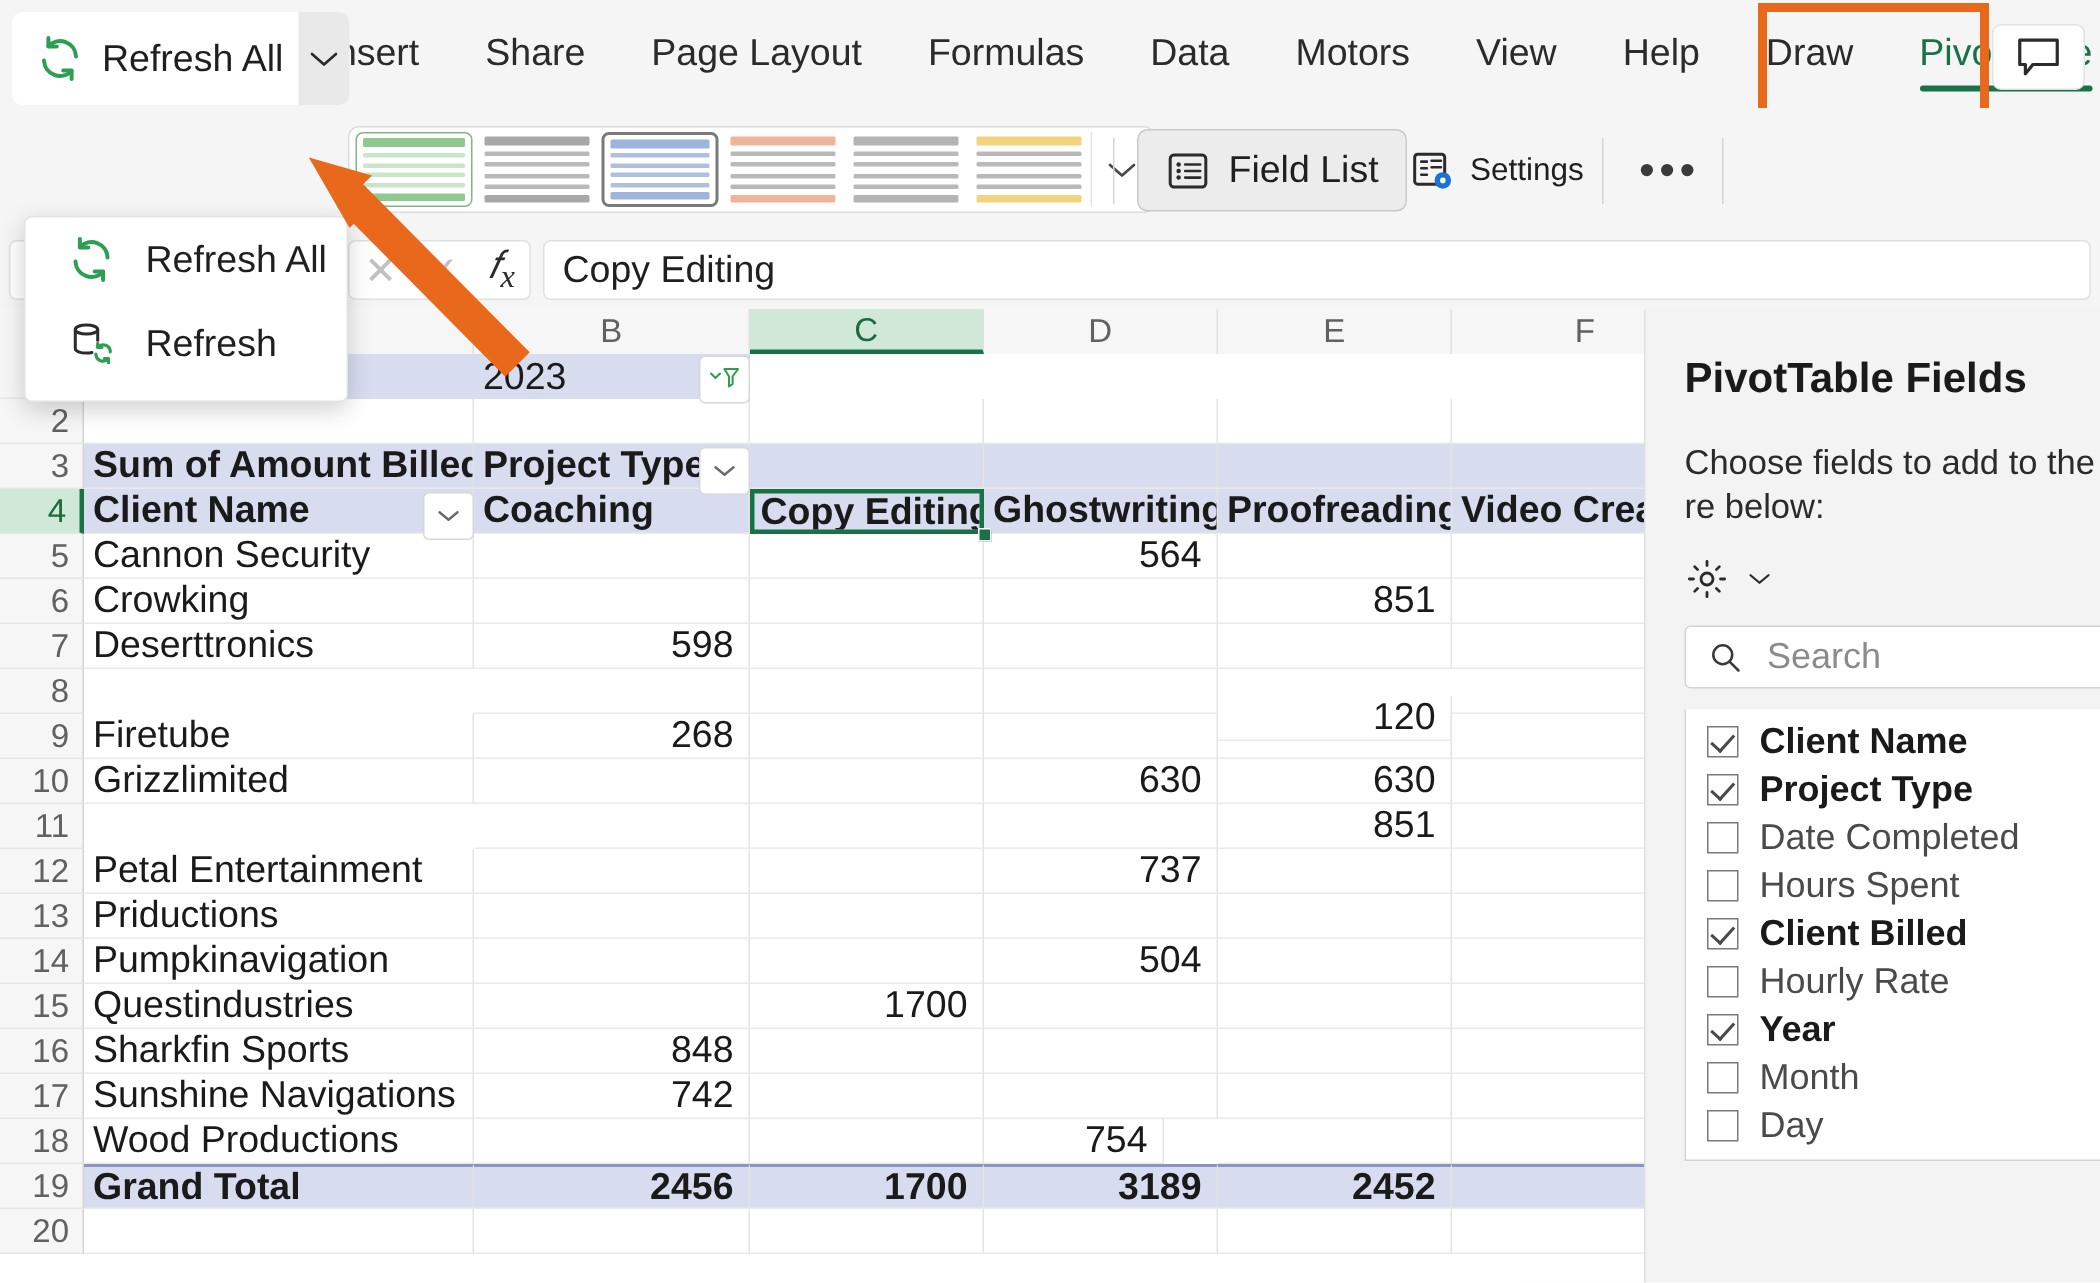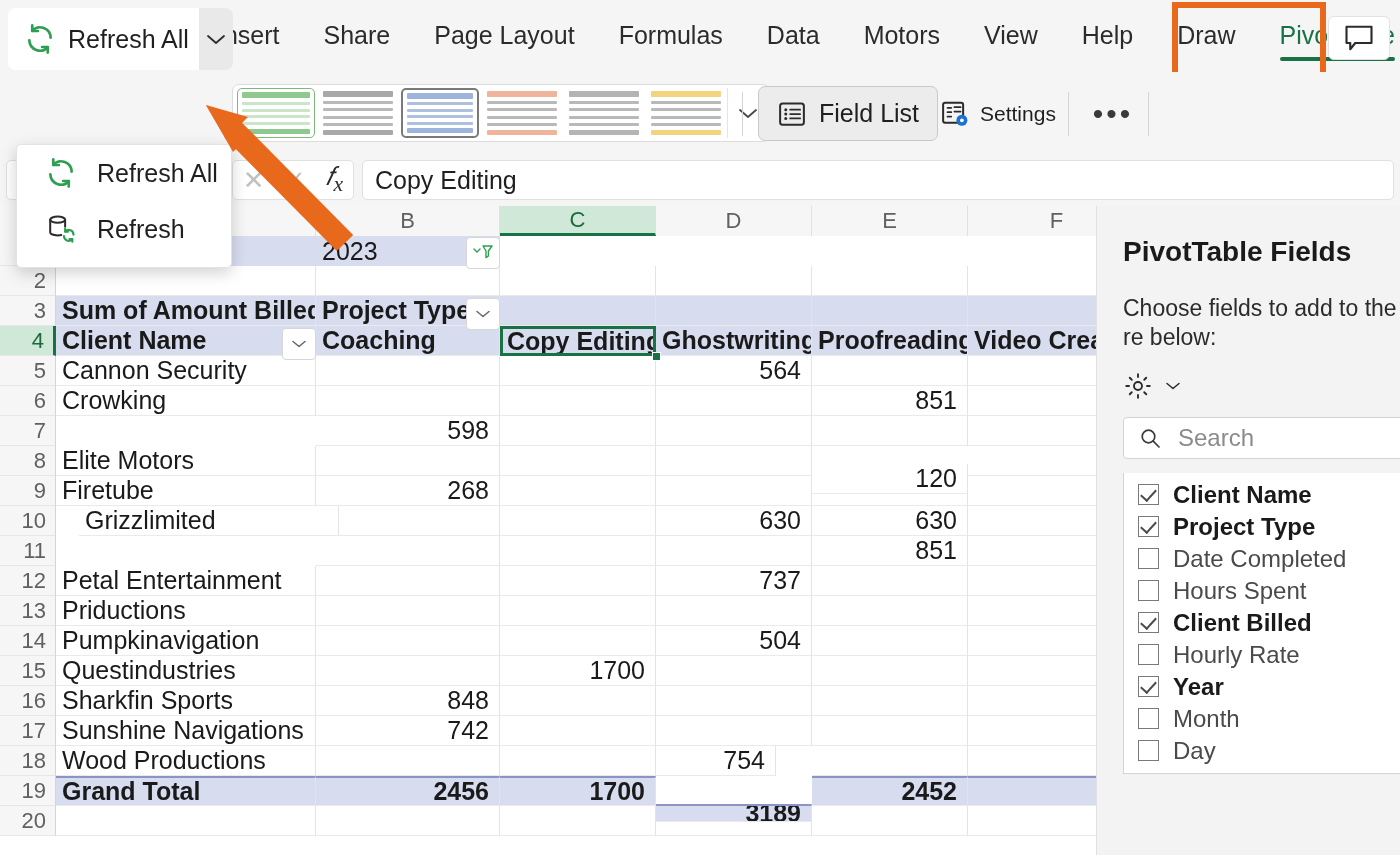--- a/index.html
+++ b/index.html
@@ -450,41 +450,41 @@
     <div class="cell num" style="left:812px;top:150px;width:156px;height:30px;"></div>
     <div class="cell num" style="left:968px;top:150px;width:178px;height:30px;"></div>
 
     <div class="cell" style="left:56px;top:180px;width:260px;height:30px;">Crowking</div>
     <div class="cell num" style="left:316px;top:180px;width:184px;height:30px;"></div>
     <div class="cell num" style="left:500px;top:180px;width:156px;height:30px;"></div>
     <div class="cell num" style="left:656px;top:180px;width:156px;height:30px;"></div>
     <div class="cell num" style="left:812px;top:180px;width:156px;height:30px;">851</div>
     <div class="cell num" style="left:968px;top:180px;width:178px;height:30px;"></div>
 
+    <div class="cell" style="left:56px;top:210px;width:260px;height:30px;">Deserttronics</div>
     <div class="cell num" style="left:316px;top:210px;width:184px;height:30px;">598</div>
     <div class="cell num" style="left:500px;top:210px;width:156px;height:30px;"></div>
     <div class="cell num" style="left:656px;top:210px;width:156px;height:30px;"></div>
     <div class="cell num" style="left:812px;top:210px;width:156px;height:30px;"></div>
     <div class="cell num" style="left:968px;top:210px;width:178px;height:30px;"></div>
 
-    <div class="cell" style="left:56px;top:240px;width:260px;height:30px;">Elite Motors</div>
     <div class="cell num" style="left:316px;top:240px;width:184px;height:30px;"></div>
     <div class="cell num" style="left:500px;top:240px;width:156px;height:30px;"></div>
     <div class="cell num" style="left:656px;top:240px;width:156px;height:30px;"></div>
     <div class="cell num" style="left:812px;top:240px;width:156px;height:30px;margin-top:18px;">120</div>
     <div class="cell num" style="left:968px;top:240px;width:178px;height:30px;"></div>
 
     <div class="cell" style="left:56px;top:270px;width:260px;height:30px;">Firetube</div>
     <div class="cell num" style="left:316px;top:270px;width:184px;height:30px;">268</div>
     <div class="cell num" style="left:500px;top:270px;width:156px;height:30px;"></div>
     <div class="cell num" style="left:656px;top:270px;width:156px;height:30px;"></div>
     <div class="cell num" style="left:812px;top:270px;width:156px;height:30px;"></div>
     <div class="cell num" style="left:968px;top:270px;width:178px;height:30px;"></div>
 
-    <div class="cell" style="left:56px;top:300px;width:260px;height:30px;margin-left:23px;">Grizzlimited</div>
+    <div class="cell" style="left:56px;top:300px;width:260px;height:30px;">Grizzlimited</div>
     <div class="cell num" style="left:316px;top:300px;width:184px;height:30px;"></div>
     <div class="cell num" style="left:500px;top:300px;width:156px;height:30px;"></div>
     <div class="cell num" style="left:656px;top:300px;width:156px;height:30px;">630</div>
     <div class="cell num" style="left:812px;top:300px;width:156px;height:30px;">630</div>
     <div class="cell num" style="left:968px;top:300px;width:178px;height:30px;"></div>
 
     <div class="cell num" style="left:316px;top:330px;width:184px;height:30px;"></div>
     <div class="cell num" style="left:500px;top:330px;width:156px;height:30px;"></div>
     <div class="cell num" style="left:656px;top:330px;width:156px;height:30px;"></div>
     <div class="cell num" style="left:812px;top:330px;width:156px;height:30px;">851</div>
@@ -535,21 +535,21 @@
     <div class="cell" style="left:56px;top:540px;width:260px;height:30px;">Wood Productions</div>
     <div class="cell num" style="left:316px;top:540px;width:184px;height:30px;"></div>
     <div class="cell num" style="left:500px;top:540px;width:156px;height:30px;"></div>
     <div class="cell num" style="left:620px;top:540px;width:156px;height:30px;">754</div>
     <div class="cell num" style="left:812px;top:540px;width:156px;height:30px;"></div>
     <div class="cell num" style="left:968px;top:540px;width:178px;height:30px;"></div>
 
     <div class="cell total" style="left:56px;top:570px;width:260px;height:30px;">Grand Total</div>
     <div class="cell total num" style="left:316px;top:570px;width:184px;height:30px;">2456</div>
     <div class="cell total num" style="left:500px;top:570px;width:156px;height:30px;">1700</div>
-    <div class="cell total num" style="left:656px;top:598px;width:156px;height:18px;">3189</div>
+    <div class="cell total num" style="left:656px;top:570px;width:156px;height:30px;">3189</div>
     <div class="cell total num" style="left:812px;top:570px;width:156px;height:30px;">2452</div>
     <div class="cell total num" style="left:968px;top:570px;width:178px;height:30px;"></div>
 
     <div class="cell" style="left:56px;top:600px;width:260px;height:30px;"></div>
     <div class="cell" style="left:316px;top:600px;width:184px;height:30px;"></div>
     <div class="cell" style="left:500px;top:600px;width:156px;height:30px;"></div>
     <div class="cell" style="left:656px;top:600px;width:156px;height:30px;"></div>
     <div class="cell" style="left:812px;top:600px;width:156px;height:30px;"></div>
     <div class="cell" style="left:968px;top:600px;width:178px;height:30px;"></div>
   </div>

